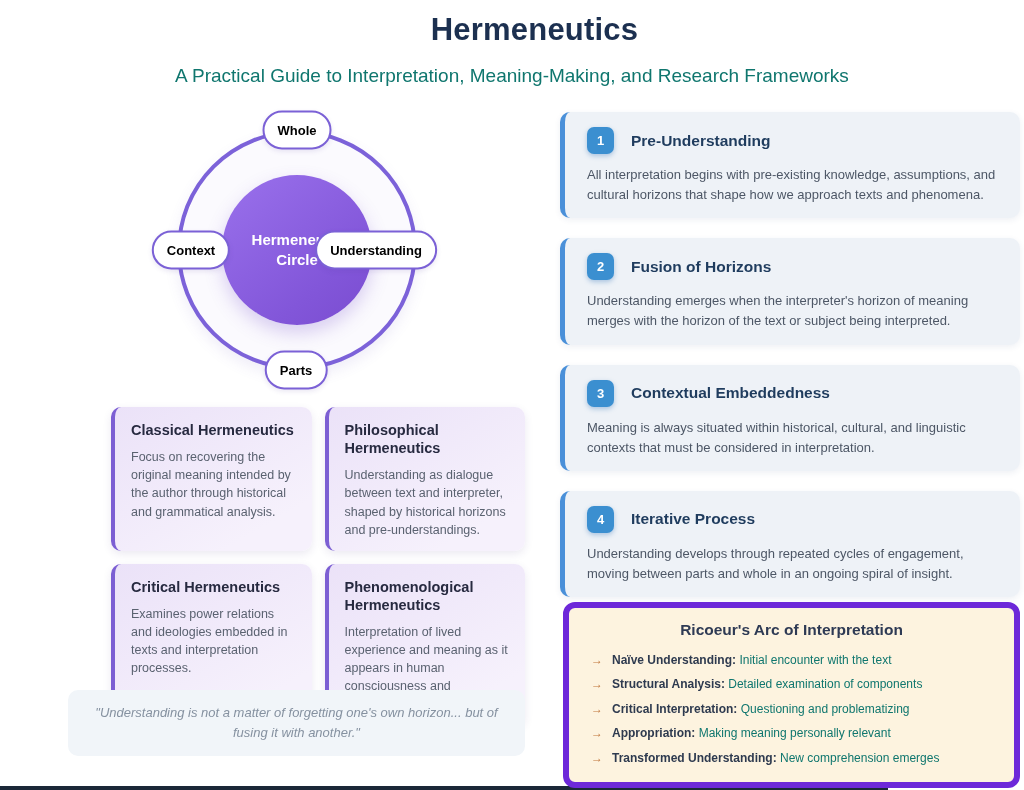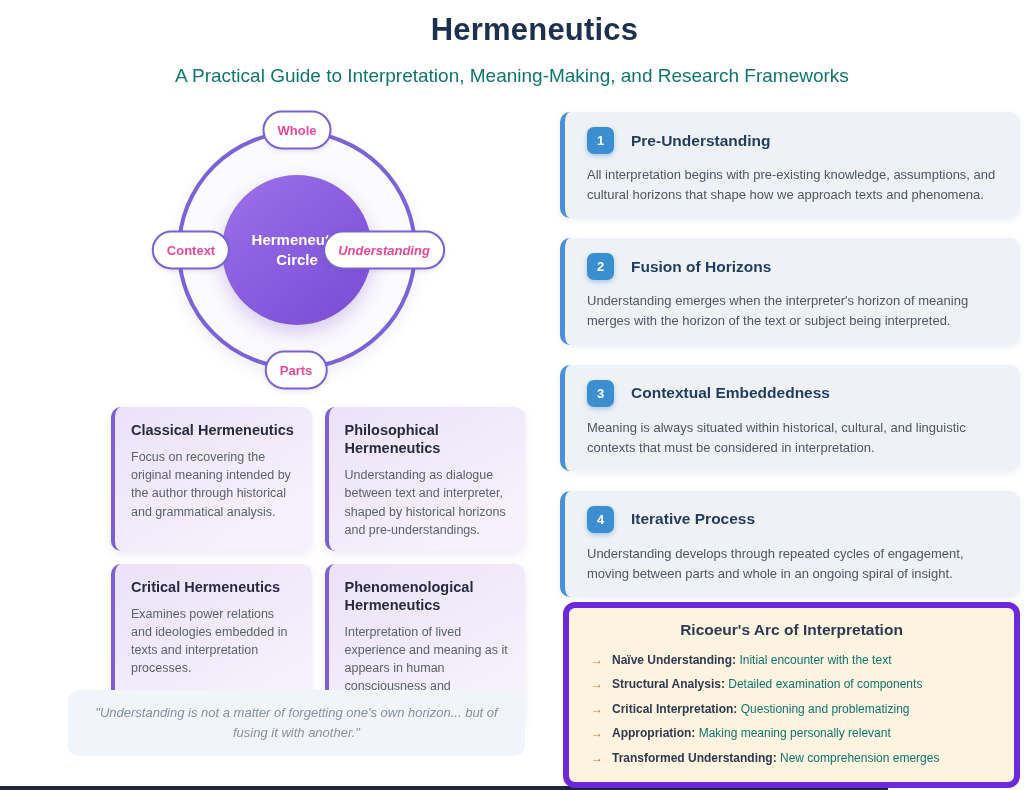--- a/index.html
+++ b/index.html
@@ -24,25 +24,25 @@
     position:absolute; left:222px; top:175px; width:150px; height:150px;
     border-radius:50%; background:linear-gradient(140deg,#9a71ec 0%, #8256d9 70%, #7a4cd0 100%);
     display:flex; flex-direction:column; align-items:center; justify-content:center;
     color:#fff; font-weight:700; font-size:15px; line-height:1.35; text-align:center;
     box-shadow:0 8px 18px rgba(110,70,200,.25);
     z-index:1;
   }
   .node {
     position:absolute; transform:translate(-50%,-50%);
     background:#fff; border:2px solid #7b61d6; border-radius:999px;
-    padding:10px 13px; font-size:13px; font-weight:600; color:#ec4899;
+    padding:10px 13px; font-size:13px; font-weight:600; color:#000000;
     white-space:nowrap; box-shadow:0 2px 5px rgba(80,60,160,.12); z-index:2;
   }
   .node-top    { left:297px; top:130px; }
-  .node-right  { left:384px; top:250px;font-style:italic; }
+  .node-right  { left:376px; top:250px; }
   .node-bottom { left:296px; top:370px; }
   .node-left   { left:191px; top:250px; }
 
   
   .traditions {
     position:absolute; left:68px; top:407px; width:457px;
     display:grid; grid-template-columns:1fr 1fr; gap:13px;padding-left:43px;
   }
   .tcard {
     min-height:118px; border-radius:10px; border-left:4px solid #7c5fd3;

